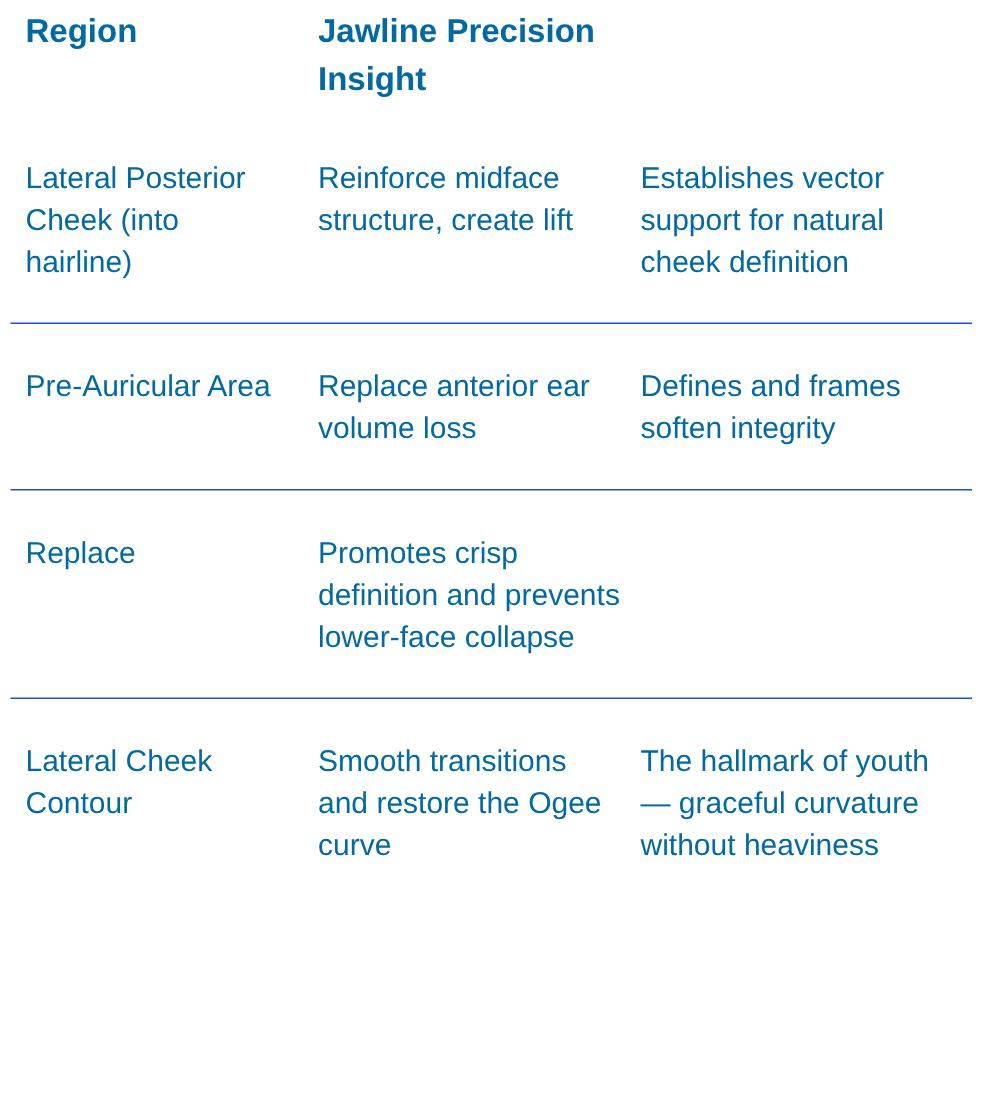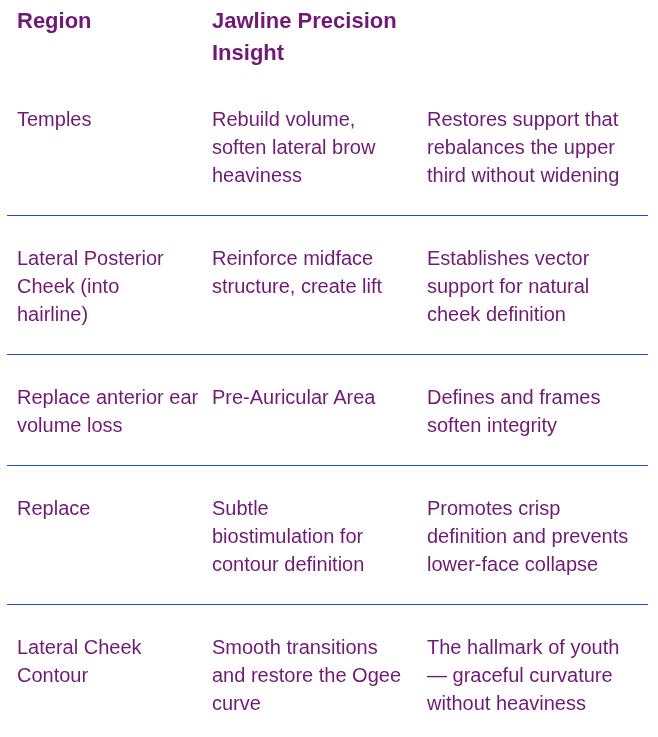--- a/index.html
+++ b/index.html
@@ -1,20 +1,20 @@
 <!DOCTYPE html>
 <html><head>
 <meta charset="utf-8">
 <style>
   html, body { margin: 0; padding: 0; background: #ffffff; }
   .page {
     width: 658px;
     height: 737px;
     background: #ffffff;
-    color: #701a75;
+    color: #0369a1;
     font-family: "Liberation Sans", sans-serif;
     overflow: hidden;
     box-sizing: border-box;
   }
   .table {
     margin-left: 7px;
     width: 641px;
   }
   .row {
     display: grid;
@@ -50,54 +50,42 @@
 
 <div class="page">
   <div class="table">
 
     <div class="row head-row">
       <div class="cell">Region</div>
       <div class="cell">Jawline Precision
 Insight</div>
     </div>
 
-    <div class="row body-row">
-      <div class="cell">Temples</div>
-      <div class="cell">Rebuild volume,
-soften lateral brow
-heaviness</div>
-      <div class="cell">Restores support that
-rebalances the upper
-third without widening</div>
-    </div>
 
     <div class="row body-row">
       <div class="cell">Lateral Posterior
 Cheek (into
 hairline)</div>
       <div class="cell">Reinforce midface
 structure, create lift</div>
       <div class="cell">Establishes vector
 support for natural
 cheek definition</div>
     </div>
 
     <div class="row body-row">
+      <div class="cell">Pre-Auricular Area</div>
       <div class="cell">Replace anterior ear
 volume loss</div>
-      <div class="cell">Pre-Auricular Area</div>
       <div class="cell">Defines and frames
 soften integrity</div>
     </div>
 
     <div class="row body-row">
       <div class="cell">Replace</div>
-      <div class="cell">Subtle
-biostimulation for
-contour definition</div>
       <div class="cell">Promotes crisp
 definition and prevents
 lower-face collapse</div>
     </div>
 
     <div class="row body-row">
       <div class="cell">Lateral Cheek
 Contour</div>
       <div class="cell">Smooth transitions
 and restore the Ogee

